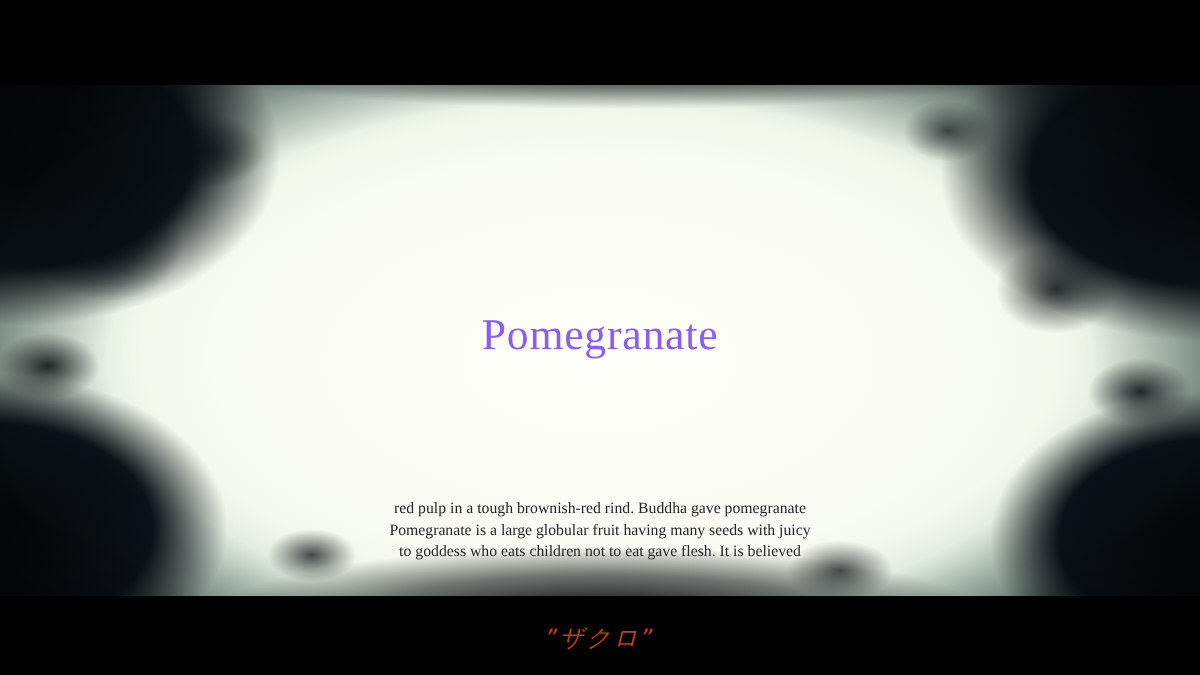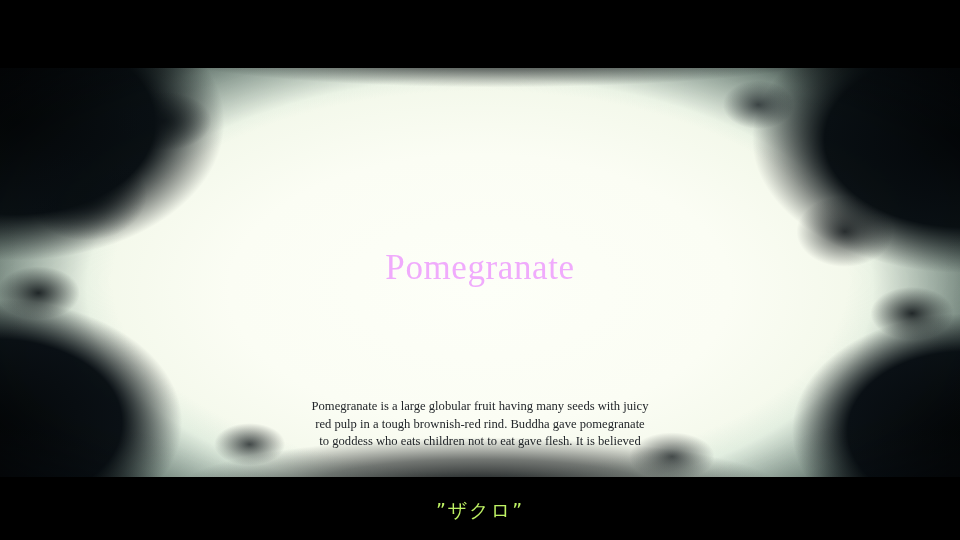--- a/index.html
+++ b/index.html
@@ -113,21 +113,21 @@
   .title {
     position: absolute;
     top: 180px;
     left: 0;
     width: 960px;
     text-align: center;
     font-family: "Liberation Serif", serif;
     font-size: 35px;
     font-weight: 400;
     letter-spacing: 0.6px;
-    color: #f0abfc;
+    color: #8b5cf6;
   }
   .body-copy {
     position: absolute;
     top: 330px;
     left: 0;
     width: 960px;
     text-align: center;
     font-family: "Liberation Serif", serif;
     font-size: 12.6px;
     line-height: 17.5px;
@@ -135,44 +135,45 @@
   }
   .body-copy div { white-space: nowrap; }
 
   .subtitle {
     position: absolute;
     left: 0;
     bottom: 16px;
     width: 960px;
     text-align: center;
     z-index: 50;
-    color: #bef264;
+    color: #c2410c;
     font-family: "DejaVu Sans", sans-serif;
     font-size: 19px;
+    font-style: italic;
     letter-spacing: 2px;
   }
 </style>
 </head>
 <body>
 
 <div class="frame">
 
   <div class="stage">
     <div class="paper"></div>
     <div class="ink"></div>
     <div class="ink2"></div>
     <div class="halo"></div>
     <div class="vignette"></div>
   </div>
 
   <div class="content">
     <div class="title">Pomegranate</div>
     <div class="body-copy">
+      <div>red pulp in a tough brownish-red rind. Buddha gave pomegranate</div>
       <div>Pomegranate is a large globular fruit having many seeds with juicy</div>
-      <div>red pulp in a tough brownish-red rind. Buddha gave pomegranate</div>
       <div>to goddess who eats children not to eat gave flesh. It is believed</div>
     </div>
   </div>
 
   <div class="bar bar-top"></div>
   <div class="bar bar-bottom"></div>
 
   <div class="subtitle">”ザクロ”</div>
 
 </div>

